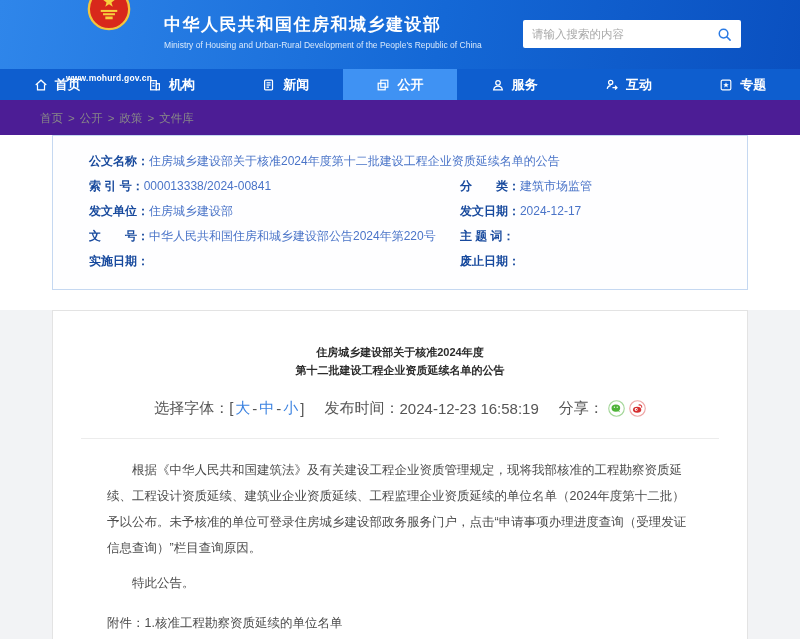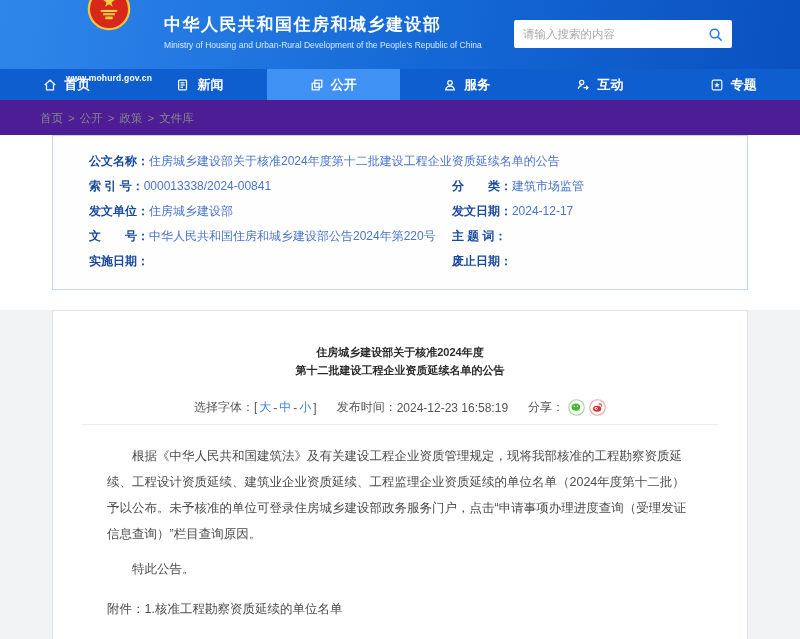--- a/index.html
+++ b/index.html
@@ -8,21 +8,21 @@
 
   
   .header { height:69px; background:linear-gradient(100deg,#2f86ea 0%,#1468d6 55%,#0a50c0 100%);
     display:flex; align-items:center; position:relative; padding-left:66px; }
   .emblem-wrap { display:flex; flex-direction:column; align-items:center; margin-right:12px;gap:40px; }
   .emblem { width:44px; height:44px; }
   .site-url { font-size:8.5px; font-weight:bold; color:#fff; margin-top:2px; letter-spacing:.2px; }
   .titles { display:flex; flex-direction:column; margin-top:-6px; }
   .site-title { font-size:17px; font-weight:bold; color:#fff; letter-spacing:1.5px; }
   .site-subtitle { font-size:8.5px; color:#d9e9fb; margin-top:4px; }
-  .search-box { position:absolute; right:68px; top:20px; width:218px; height:28px; background:#fff;
+  .search-box { position:absolute; right:59px; top:20px; width:218px; height:28px; background:#fff;
     border-radius:2px; display:flex; align-items:center; padding:0 9px; }
   .search-box input { border:none; outline:none; flex:1; font-size:11.5px; color:#555;
     font-family:inherit; }
   .search-box input::placeholder { color:#a9a9a9; }
   .search-btn { background:none; border:none; cursor:pointer; display:flex; align-items:center; }
 
   
   .nav { height:31px; background:#0e5ecf; display:flex; }
   .nav-item { flex:1; display:flex; align-items:center; justify-content:center; gap:7px;
     color:#fff; font-size:13px; font-weight:bold; cursor:pointer; }
@@ -33,32 +33,32 @@
   .breadcrumb-band { background:#4c1d95; padding:11px 0 9px 40px; font-size:11.5px; color:#888; }
   .breadcrumb-band a { color:#888; text-decoration:none; cursor:pointer; }
   .crumb-sep { margin:0 5px; }
 
   
   .meta-box { margin:0 52px; border:1px solid #c5d8f1; background:#fefeff;
     padding:13px 10px 15px 36px; font-size:12px; }
   .meta-row { display:flex; line-height:25px; }
   .meta-label { color:#17499d; font-weight:bold; white-space:pre; }
   .meta-value { color:#4a74c8; white-space:nowrap; }
-  .meta-cols { display:flex; }
+  .meta-cols { display:flex;gap:8px; }
   .meta-col-left { width:56%; }
   .meta-col-right { flex:1; }
 
   
   .content-outer { background:#f2f3f5; margin-top:20px; padding:0 52px; min-height:349px; }
   .card { background:#fff; border:1px solid #e3e3e3; border-bottom:none; min-height:420px;
     padding:28px 28px 0; }
   .article-title { text-align:center; font-size:11px; font-weight:bold; color:#2b2b2b;
     line-height:1.65; margin:4px 0 20px; }
-  .article-meta { display:flex; justify-content:center; align-items:center; font-size:12px;
-    color:#555; padding-bottom:8px; border-bottom:1px solid #ececec; }
+  .article-meta { display:flex; justify-content:center; align-items:center; font-size:15px;
+    color:#555; padding-bottom:20px; border-bottom:1px solid #ececec; }
   .font-sel { display:flex; align-items:center; }
   .font-link { color:#3b82e0; cursor:pointer; margin:0 2px; text-decoration:none; }
   .meta-group { margin-left:20px; display:flex; align-items:center; }
   .share-btn { margin-left:4px; cursor:pointer; background:none; border:none; padding:0;
     display:flex; align-items:center; }
   .article-body { padding:18px 26px 0; font-size:12.5px; color:#4c4c4c; line-height:26px; }
   .para { text-indent:2em; margin-bottom:9px; }
   .para-note { text-indent:2em; margin-bottom:4px; }
   .attachments { display:flex; margin-top:14px; }
   .att-label { white-space:pre; line-height:27px; }
@@ -94,20 +94,29 @@
   </div>
 </div>
 
 <div class="nav">
   <div class="nav-item">
     <svg viewBox="0 0 16 16" fill="none" stroke="#fff" stroke-width="1.4">
       <path d="M2 8 L8 2.5 L14 8"></path>
         <path d="M4 7.2 V13.5 H12 V7.2"></path>
     </svg>
     <span>首页</span>
+  </div>
+  <div class="nav-item">
+    <svg viewBox="0 0 16 16" fill="none" stroke="#fff" stroke-width="1.4">
+      <rect x="3" y="3" width="6.5" height="10.5"></rect>
+        <rect x="9.5" y="6.5" width="3.5" height="7"></rect>
+      <line x1="5" y1="6" x2="7.5" y2="6"></line>
+        <line x1="5" y1="9" x2="7.5" y2="9"></line>
+    </svg>
+    <span>机构</span>
   </div>
   <div class="nav-item">
     <svg viewBox="0 0 16 16" fill="none" stroke="#fff" stroke-width="1.4">
       <rect x="3" y="2.5" width="9" height="11" rx="1"></rect>
       <line x1="5.2" y1="5.5" x2="9.8" y2="5.5"></line>
         <line x1="5.2" y1="8" x2="9.8" y2="8"></line>
         <line x1="5.2" y1="10.5" x2="8" y2="10.5"></line>
     </svg>
     <span>新闻</span>
   </div>

